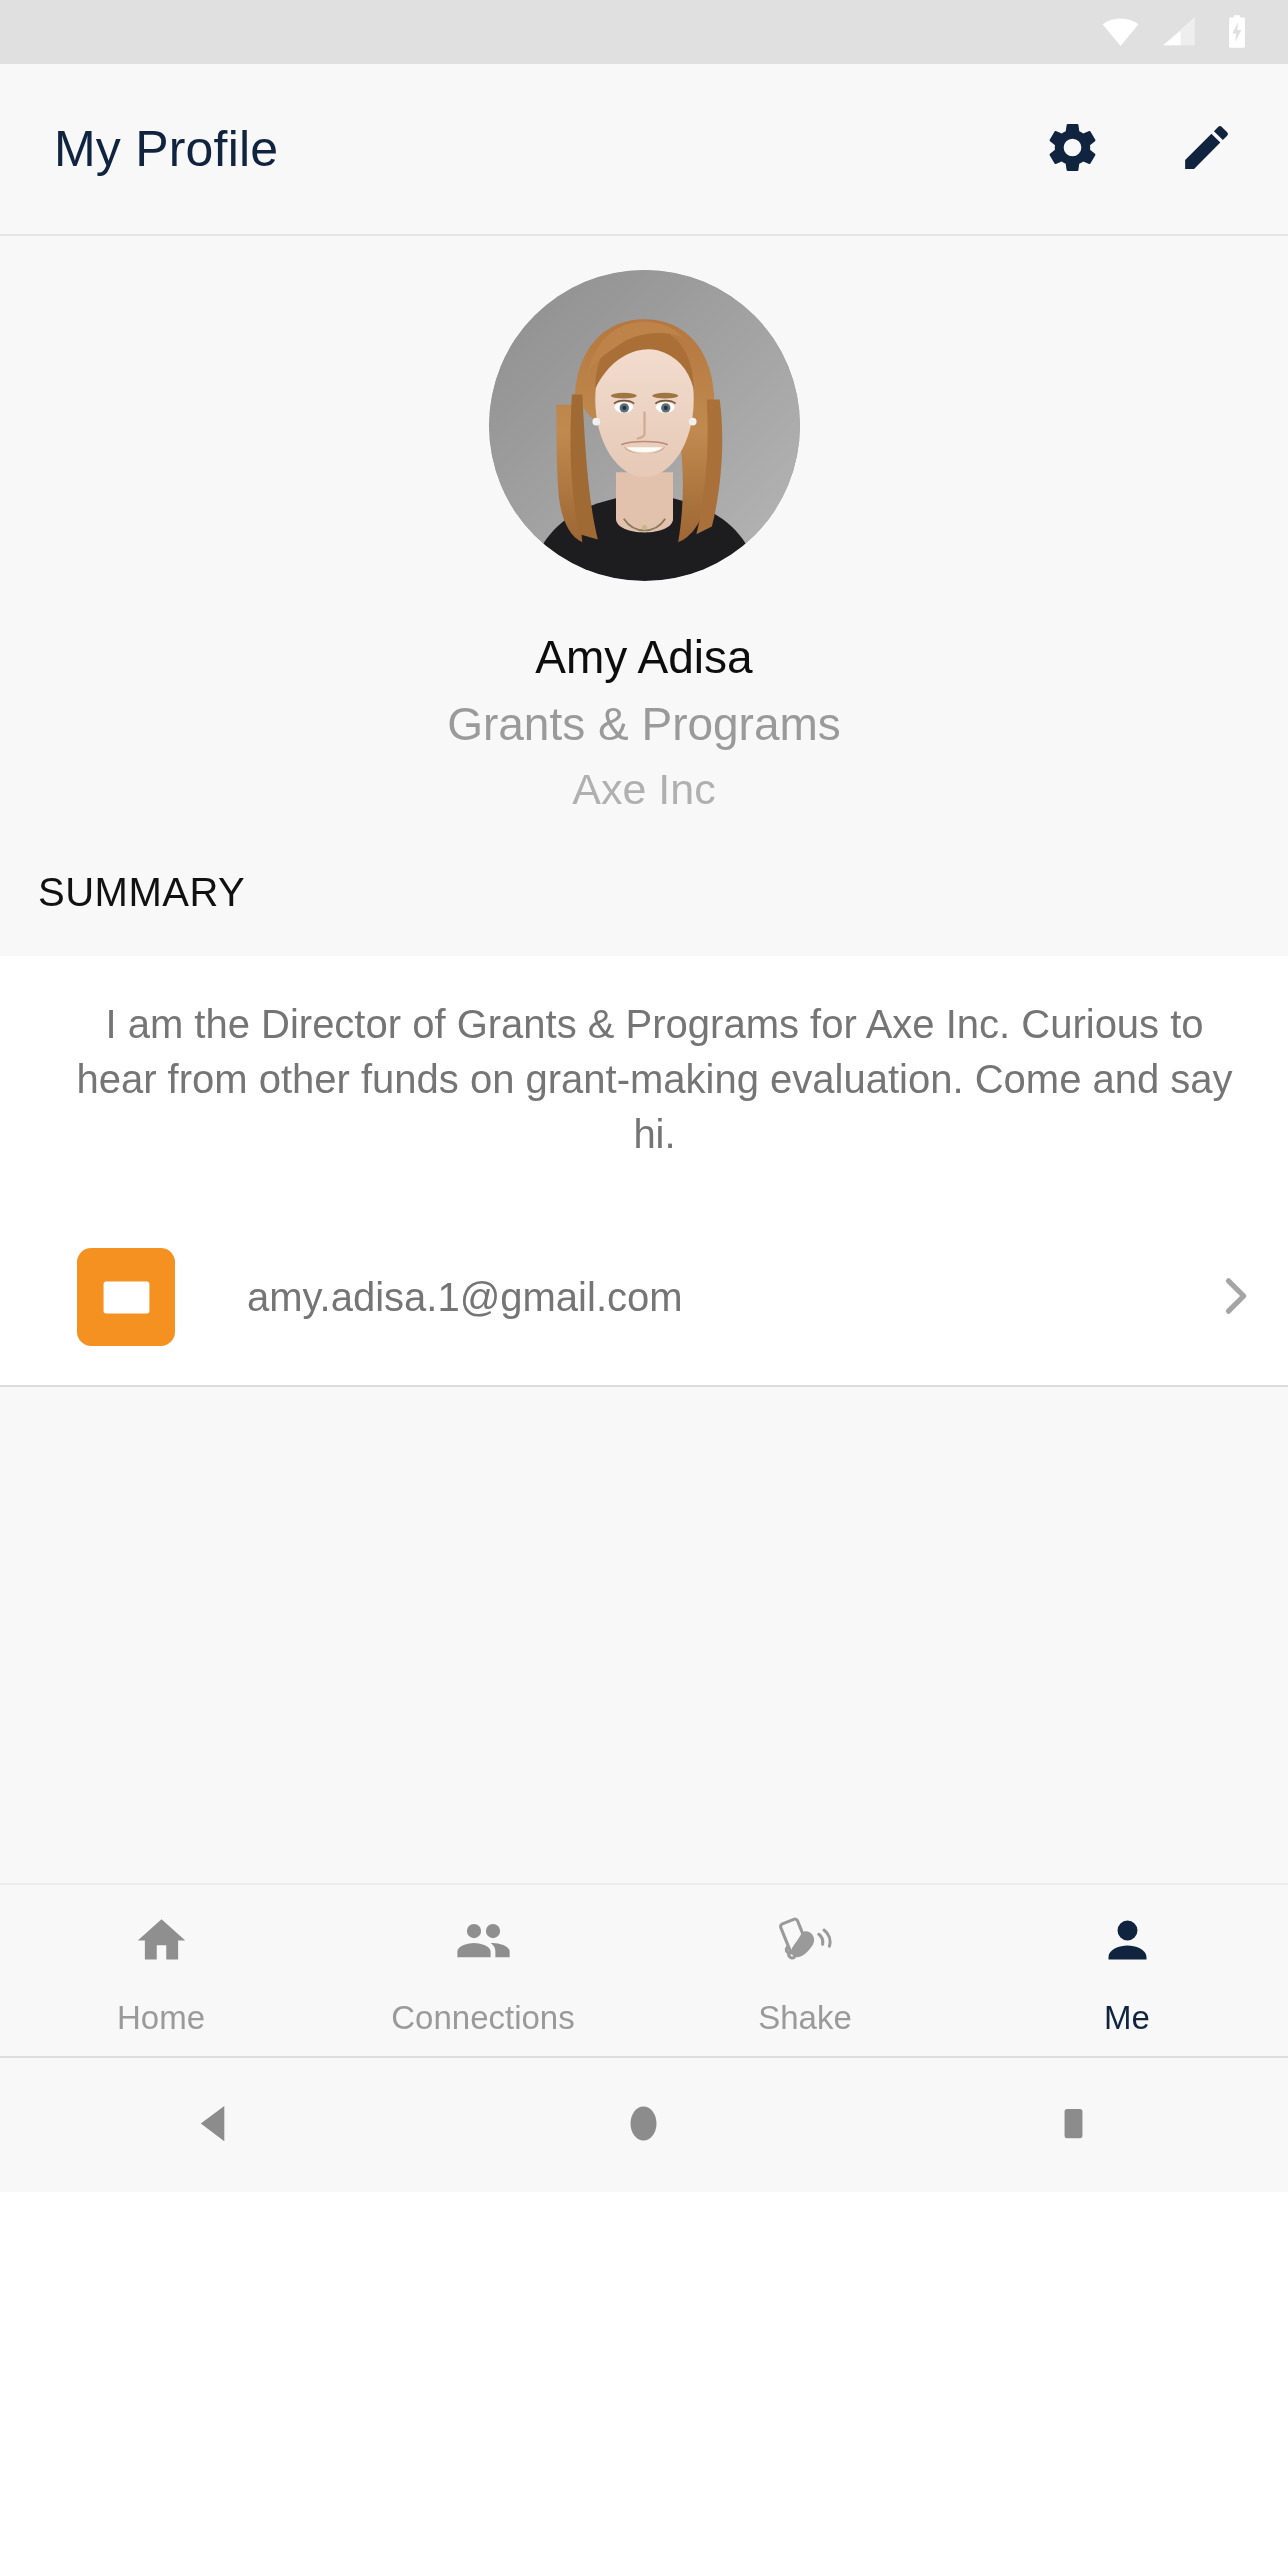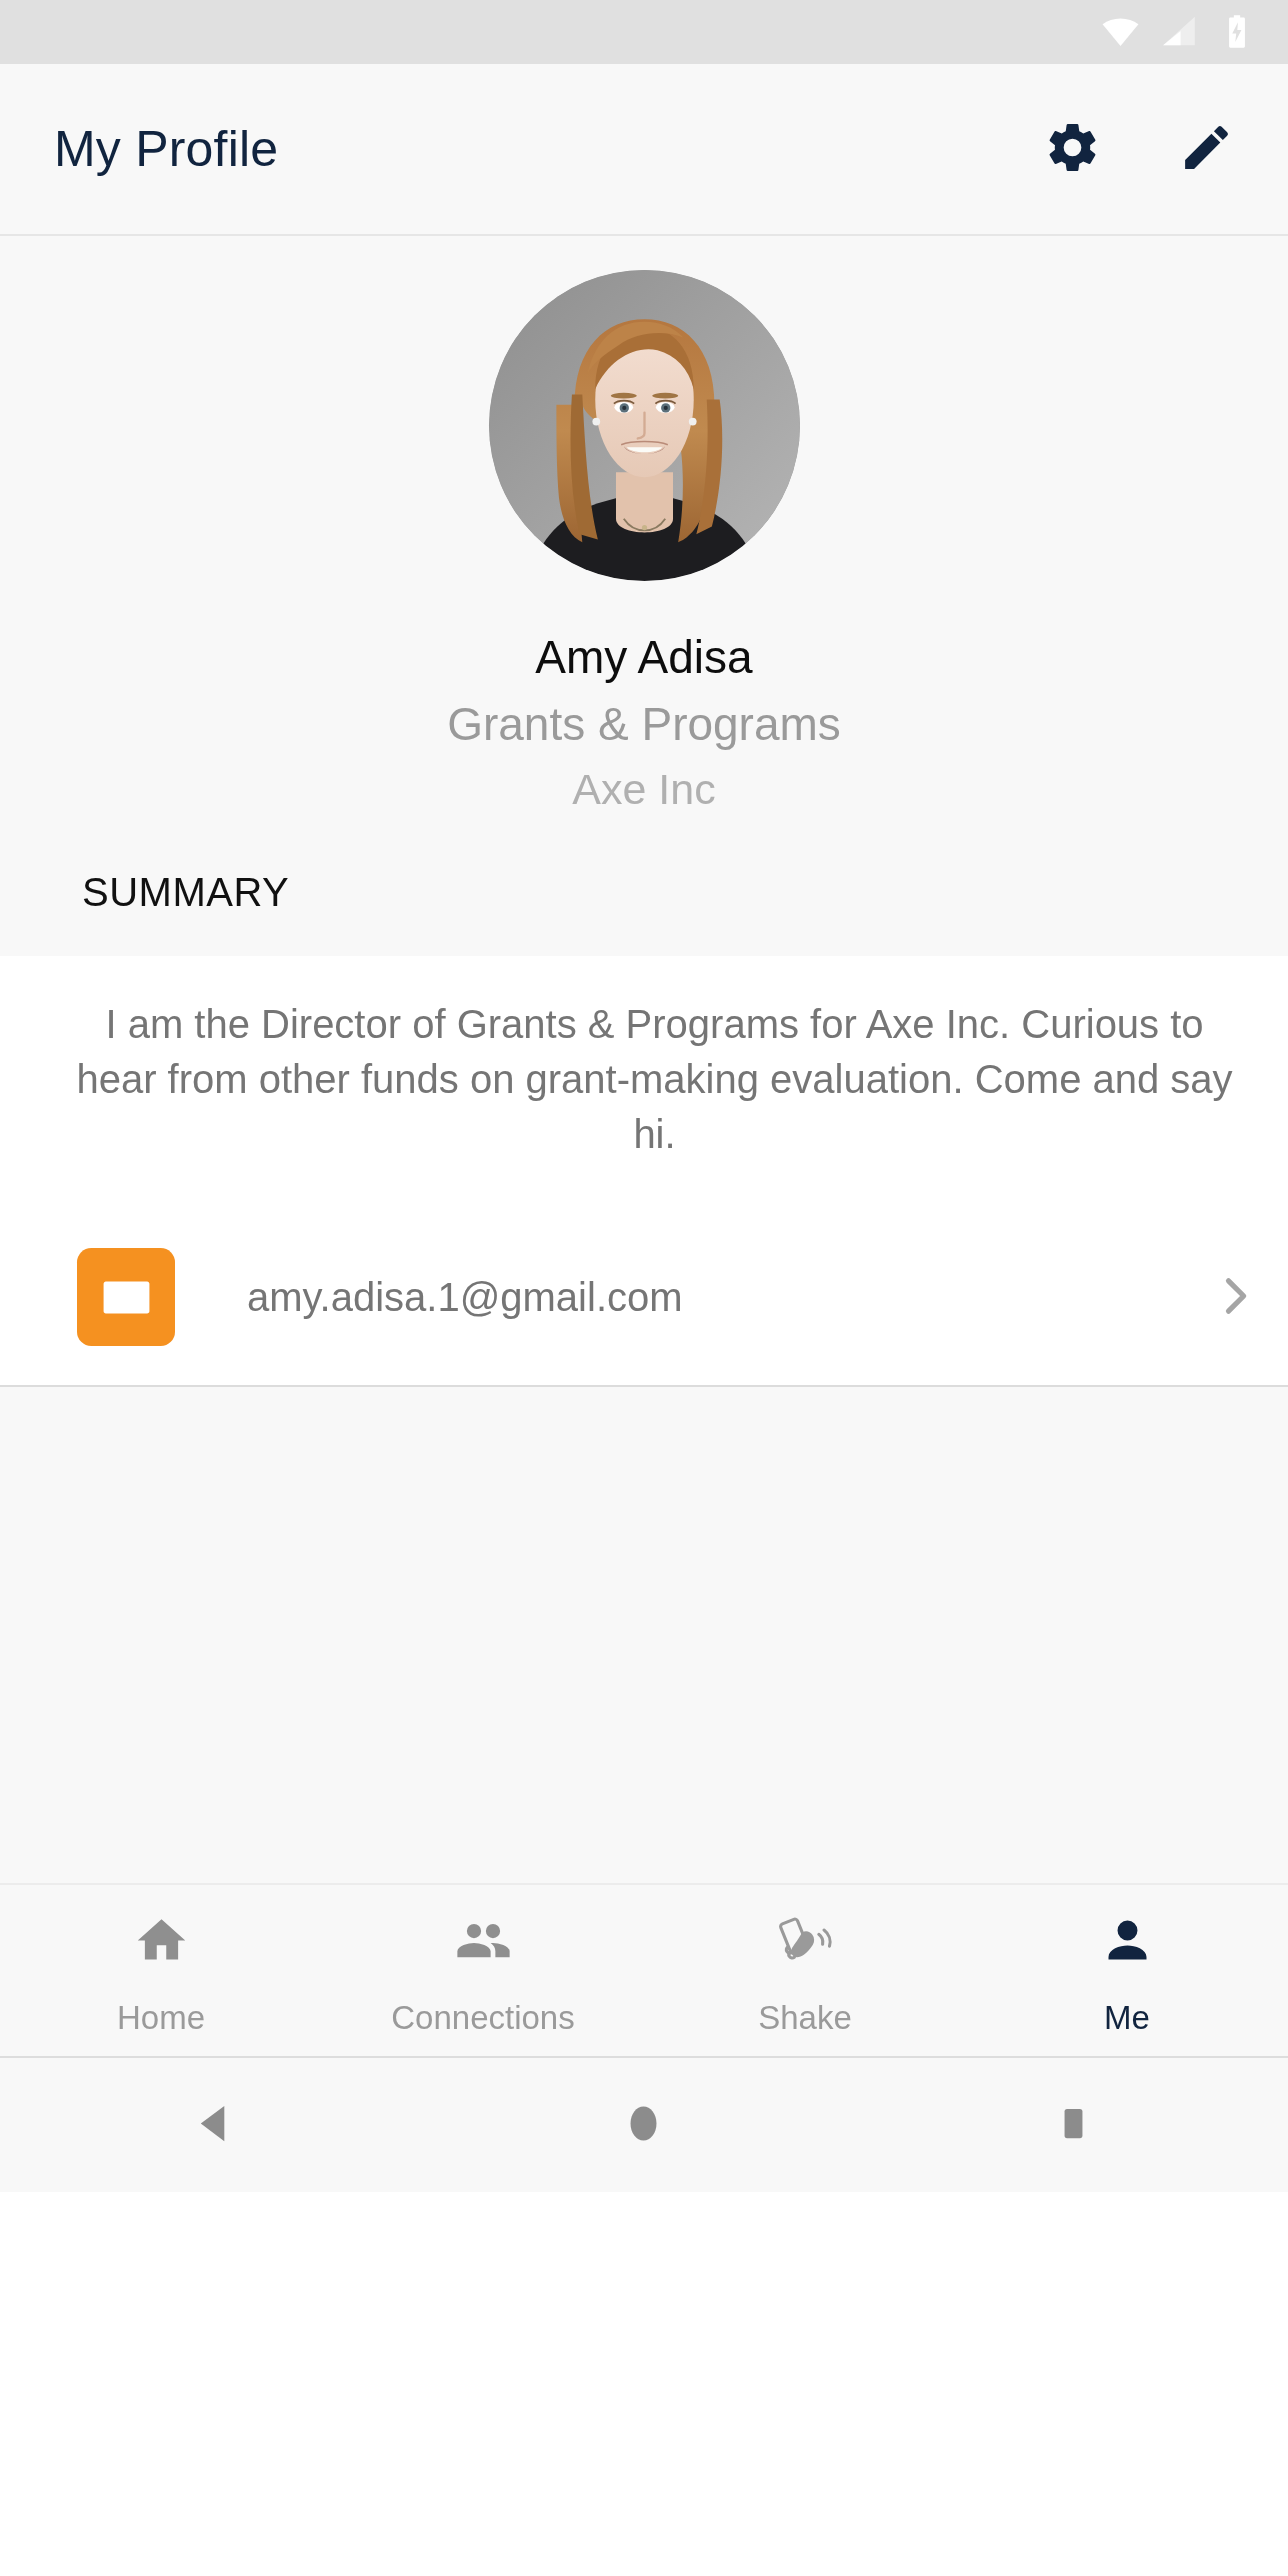--- a/index.html
+++ b/index.html
@@ -101,21 +101,21 @@
     color: #b0b0b0;
     font-weight: 400;
     line-height: 1.15;
   }
 
   
   .section-header {
     font-size: 40px;
     color: #111111;
     letter-spacing: 0.5px;
-    padding: 55px 0 41px 82px;
+    padding: 55px 0 41px 38px;
     background: #f8f8f8;
     flex: none;
   }
 
   
   .card {
     background: #ffffff;
     width: 100%;
     flex: none;
   }

